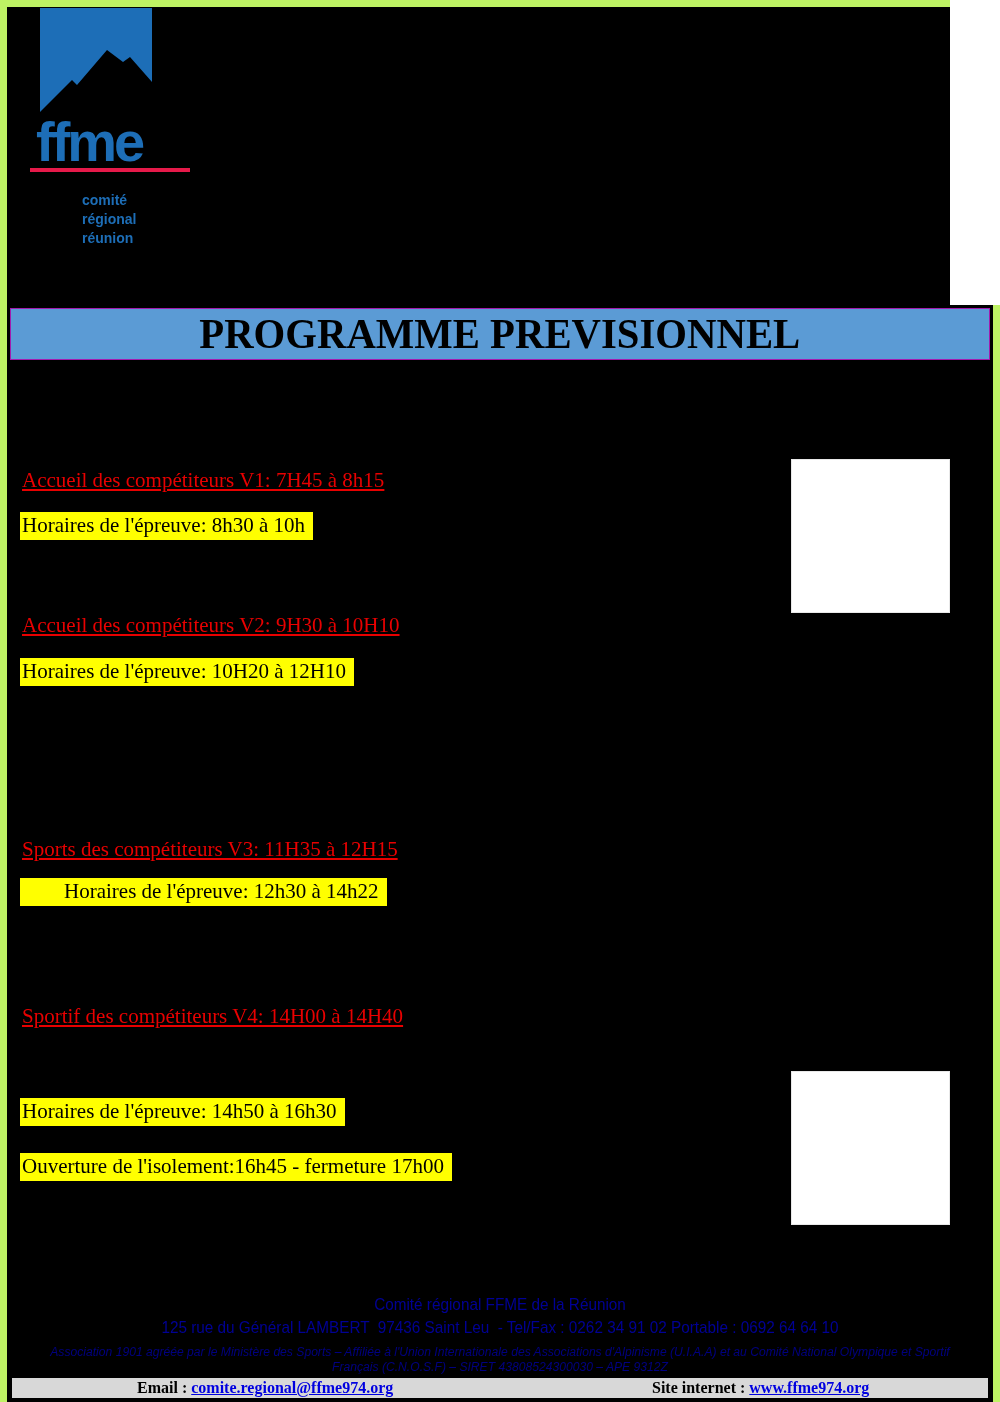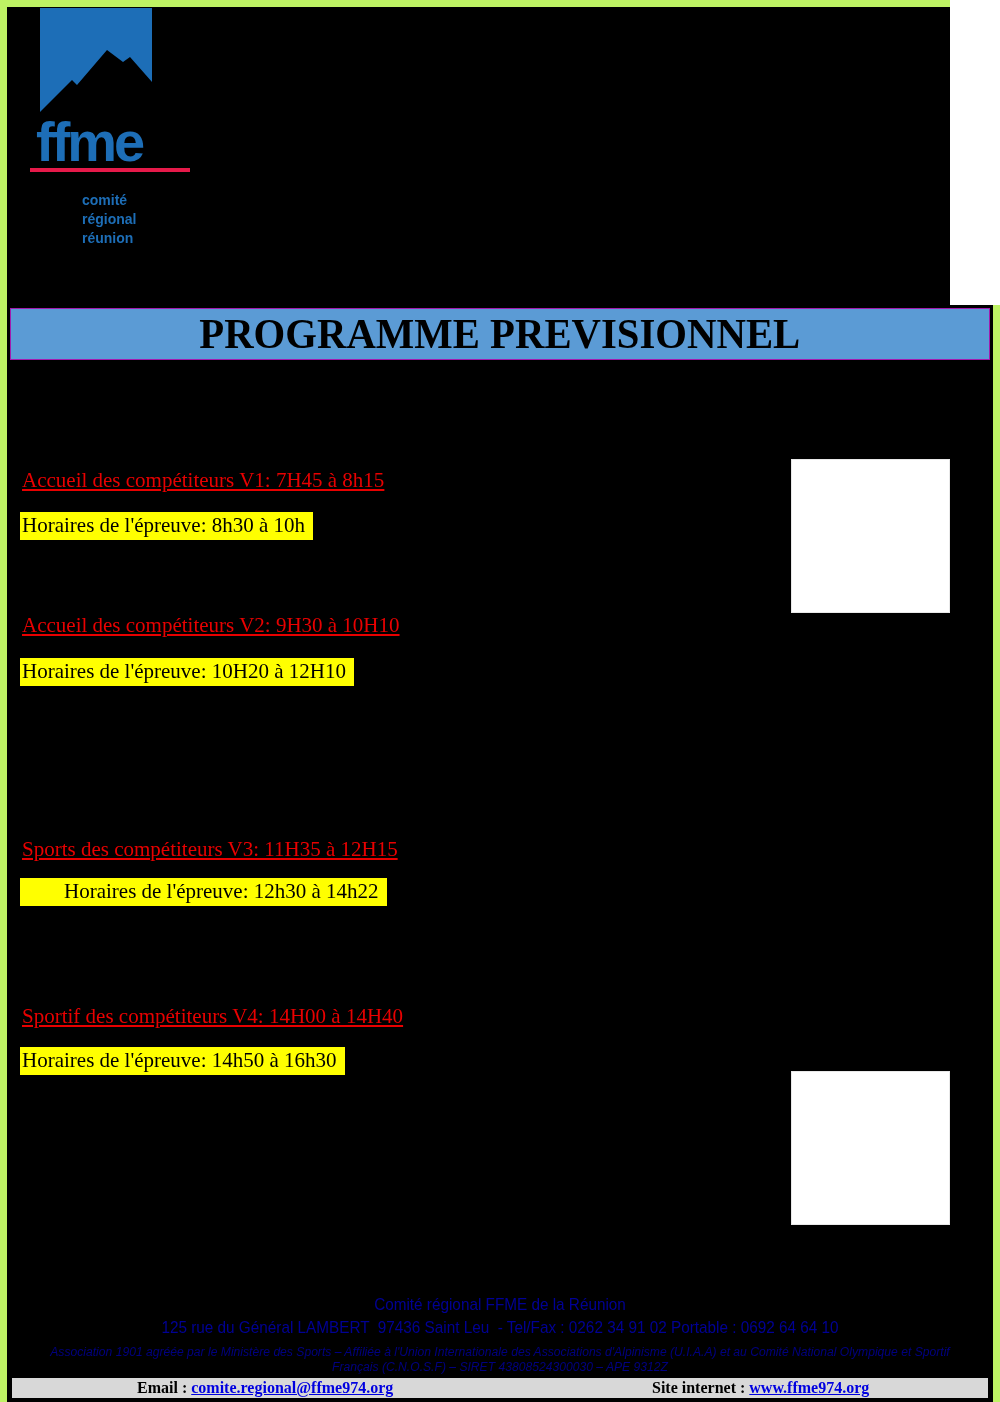--- a/index.html
+++ b/index.html
@@ -60,21 +60,21 @@
     font-size:21px;line-height:25px;color:#e80000;white-space:pre;text-decoration:underline;
   }
   .yellow-line{
     position:absolute;left:20px;
     font-size:21px;line-height:25px;color:#000000;
     background:#ffff00;padding:1px 8px 2px 2px;white-space:pre;
   }
   .r1{top:468px;} .y1{top:512px;}
   .r2{top:613px;} .y2{top:658px;}
   .r3{top:837px;} .y3{top:878px;padding-left:44px;}
-  .r4{top:1004px;} .y4{top:1047px;text-align:right;}
+  .r4{top:1004px;} .y4{top:1098px;text-align:right;}
   .y5{top:1153px;}
 
   
   .white-box{
     position:absolute;width:157px;height:152px;background:#ffffff;
     border:1px solid #e8e8e8;
   }
   .wb1{left:791px;top:459px;}
   .wb2{left:791px;top:1071px;}
 
@@ -139,20 +139,21 @@
 
   <div class="red-line r2">Accueil des compétiteurs V2: 9H30 à 10H10</div>
   <div class="yellow-line y2">Horaires de l'épreuve: 10H20 à 12H10</div>
 
   <div class="red-line r3">Sports des compétiteurs V3: 11H35 à 12H15</div>
   <div class="yellow-line y3">Horaires de l'épreuve: 12h30 à 14h22</div>
 
   <div class="red-line r4">Sportif des compétiteurs V4: 14H00 à 14H40</div>
   <div class="yellow-line y4">Horaires de l'épreuve: 14h50 à 16h30</div>
 
+  <div class="yellow-line y5">Ouverture de l'isolement:16h45 - fermeture 17h00</div>
 
   <div class="white-box wb1"></div>
   <div class="white-box wb2"></div>
 
   <div class="footer-org">Comité régional FFME de la Réunion</div>
   <div class="footer-address">125 rue du Général LAMBERT  97436 Saint Leu  - Tel/Fax : 0262 34 91 02 Portable : 0692 64 64 10</div>
   <div class="footer-legal">
     <div>Association 1901 agréée par le Ministère des Sports – Affiliée à l'Union Internationale des Associations d'Alpinisme (U.I.A.A) et au Comité National Olympique et Sportif</div>
     <div>Français (C.N.O.S.F) – SIRET 43808524300030 – APE 9312Z</div>
   </div>

